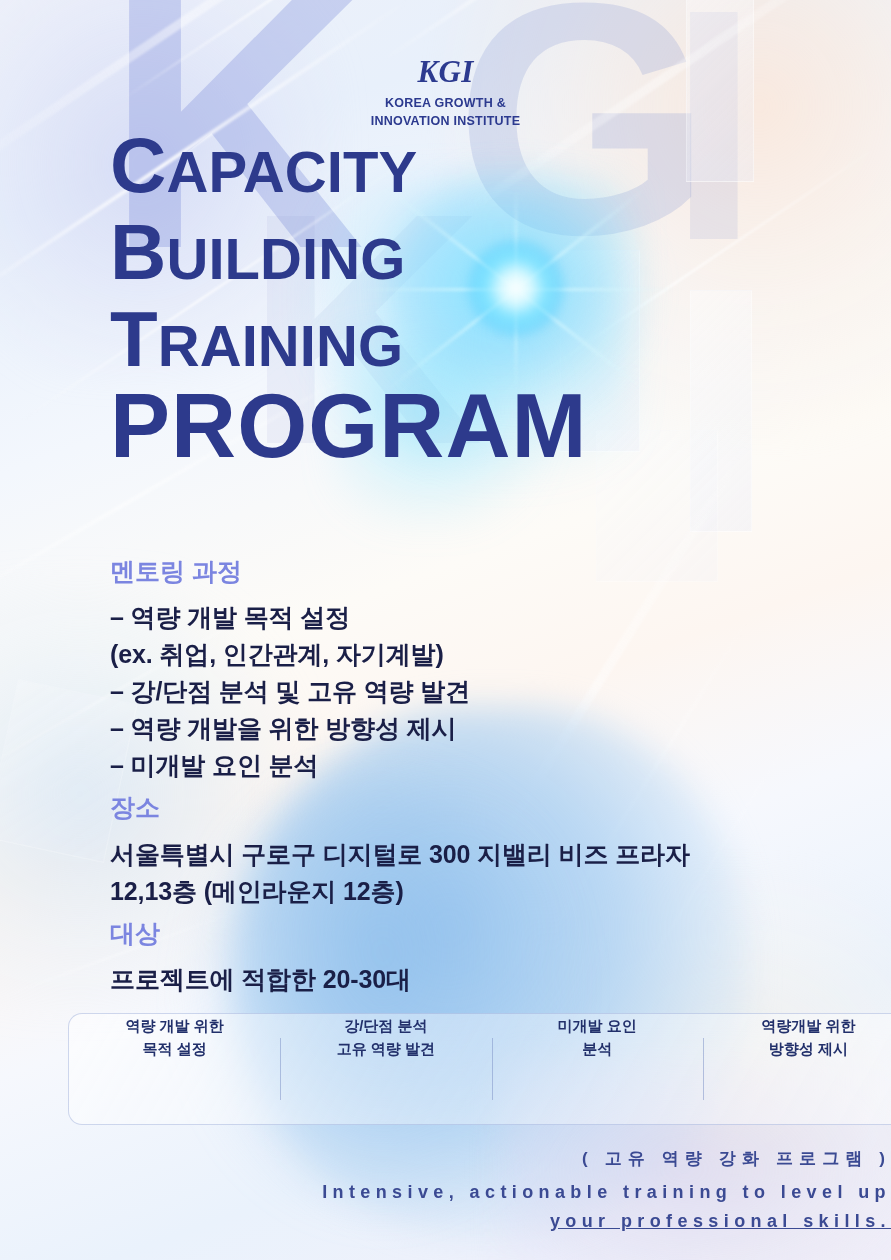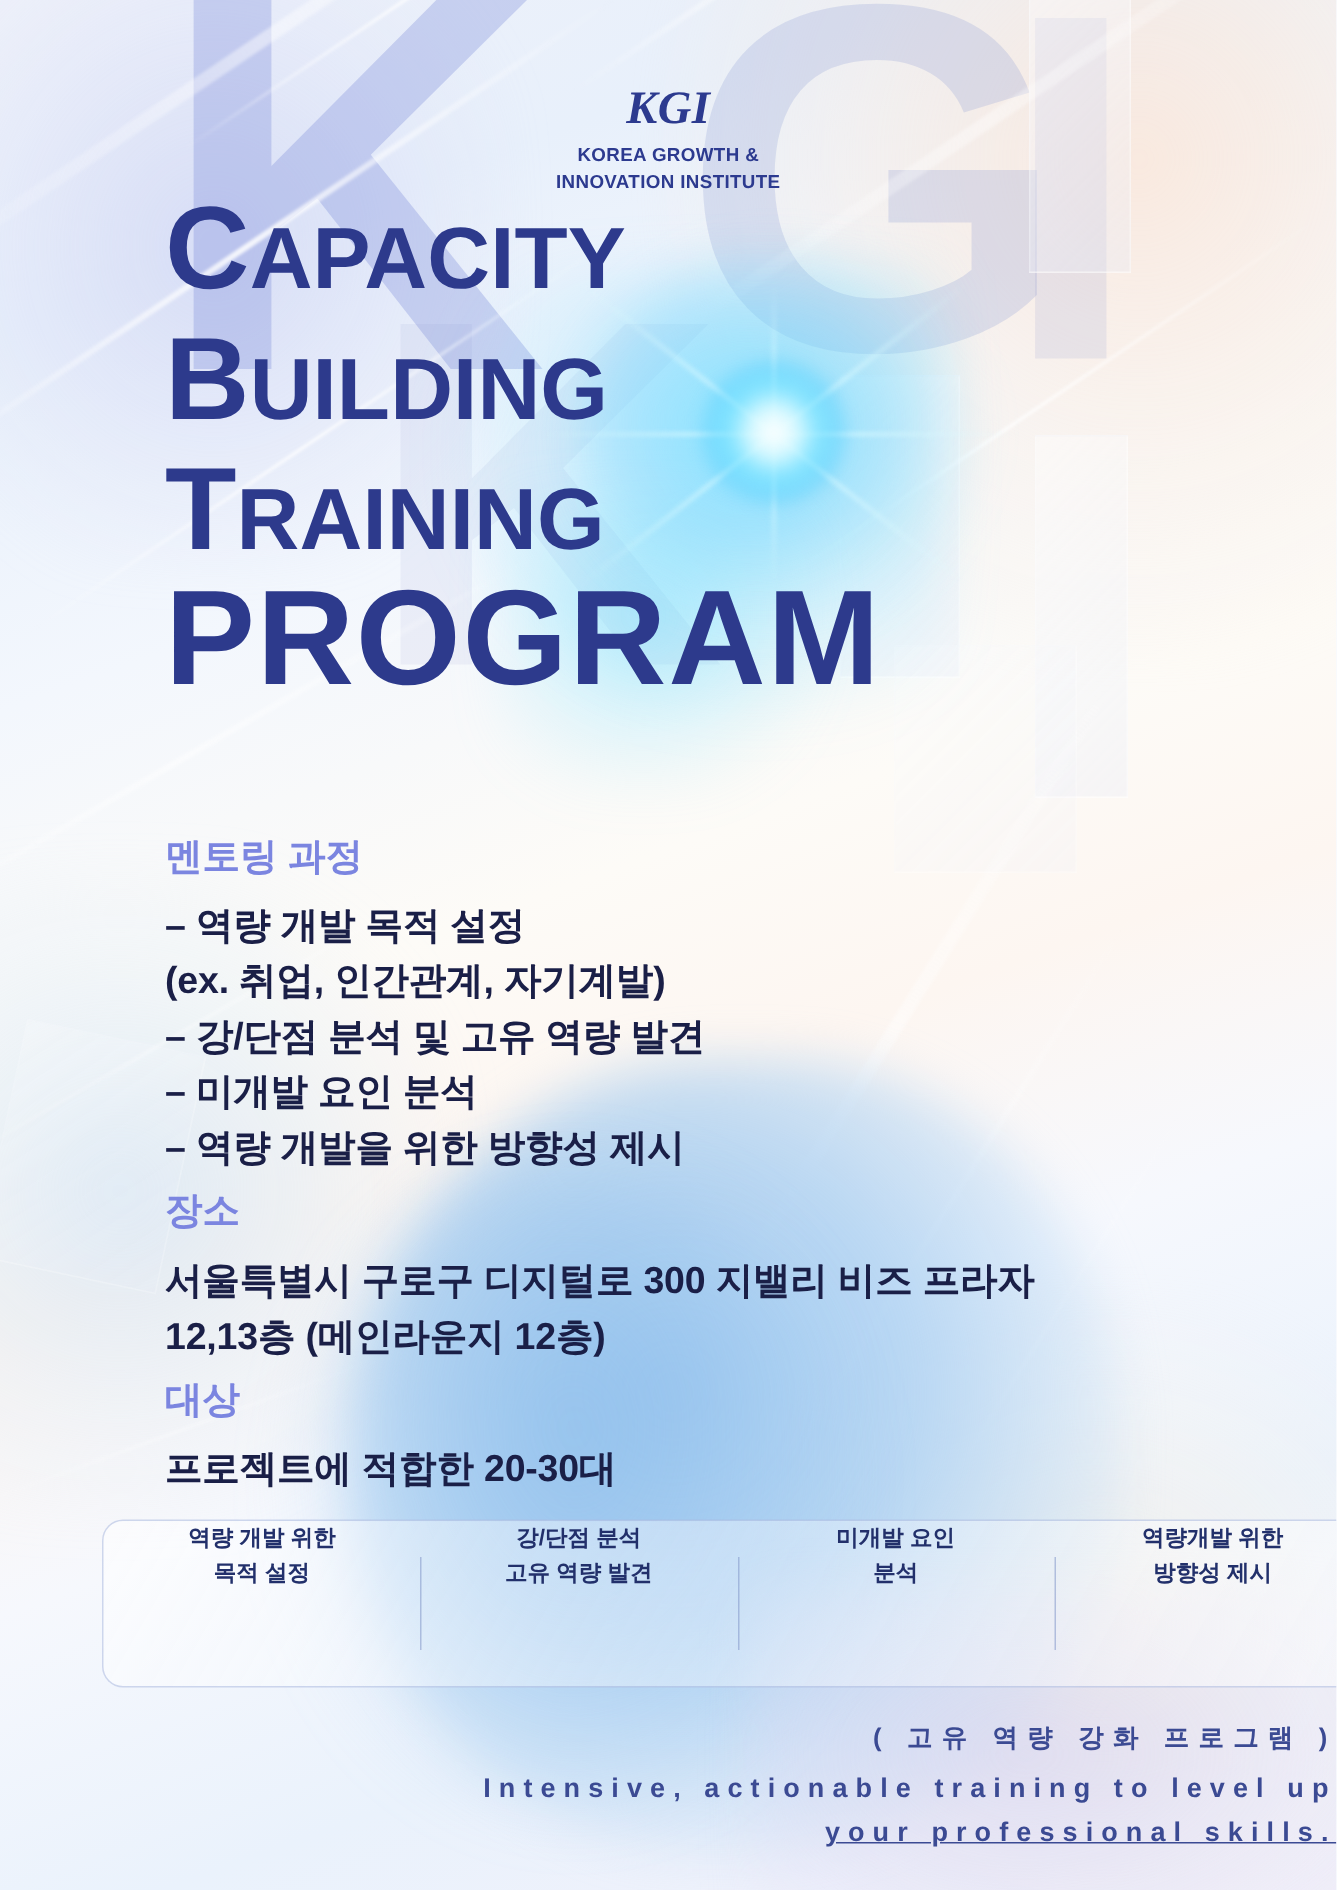--- a/index.html
+++ b/index.html
@@ -426,22 +426,22 @@
       <div class="tline l3"><span class="cap">T</span><span class="sm">RAINING</span></div>
       <div class="tline l4">PROGRAM</div>
     </div>
 
     <div class="body-block">
 
       <h2 class="sec-head">멘토링 과정</h2>
       <p class="sec-line">– 역량 개발 목적 설정</p>
       <p class="sec-line">(ex. 취업, 인간관계, 자기계발)</p>
       <p class="sec-line">– 강/단점 분석 및 고유 역량 발견</p>
+      <p class="sec-line">– 역량 개발을 위한 방향성 제시</p>
       <p class="sec-line">– 미개발 요인 분석</p>
-      <p class="sec-line">– 역량 개발을 위한 방향성 제시</p>
 
       <h2 class="sec-head spaced">장소</h2>
       <p class="sec-line">서울특별시 구로구 디지털로 300 지밸리 비즈 프라자</p>
       <p class="sec-line">12,13층 (메인라운지 12층)</p>
 
       <h2 class="sec-head spaced">대상</h2>
       <p class="sec-line">프로젝트에 적합한 20-30대</p>
 
     </div>
 

